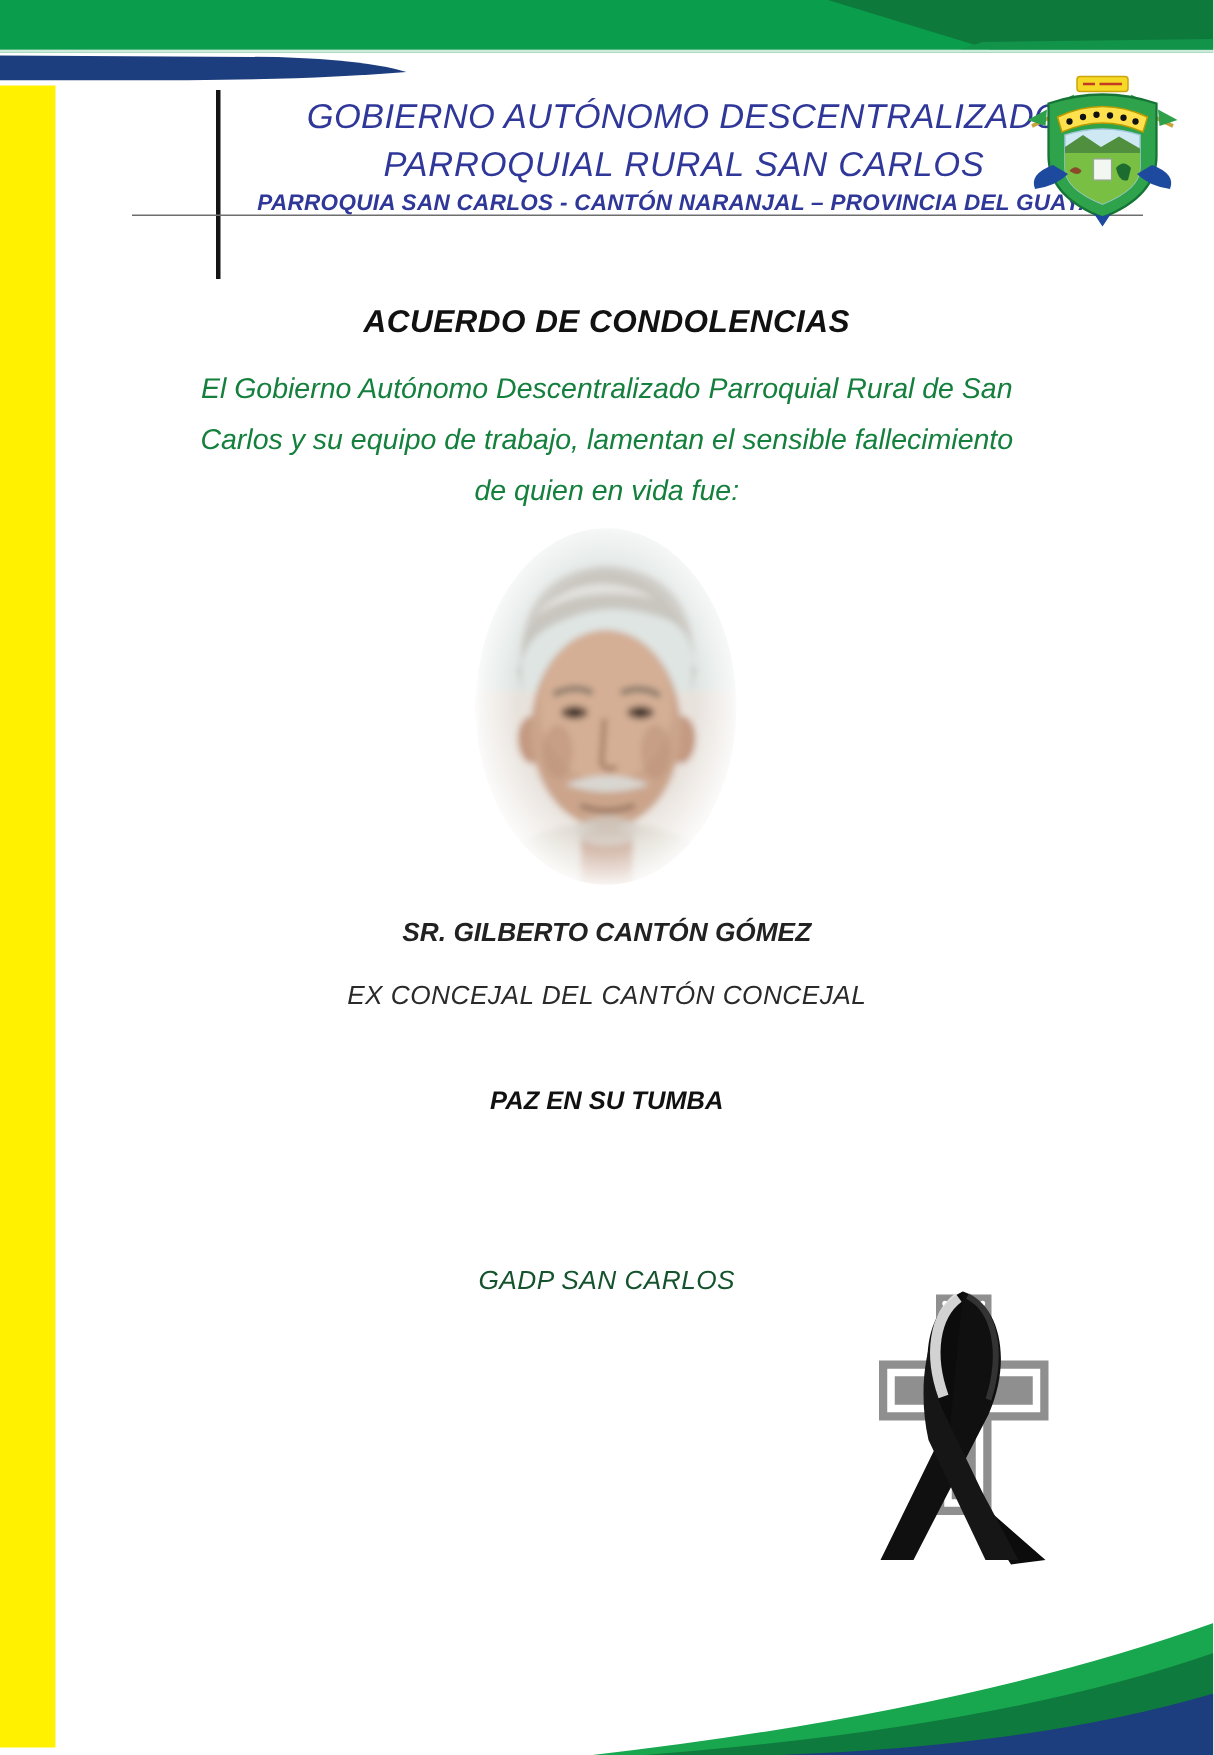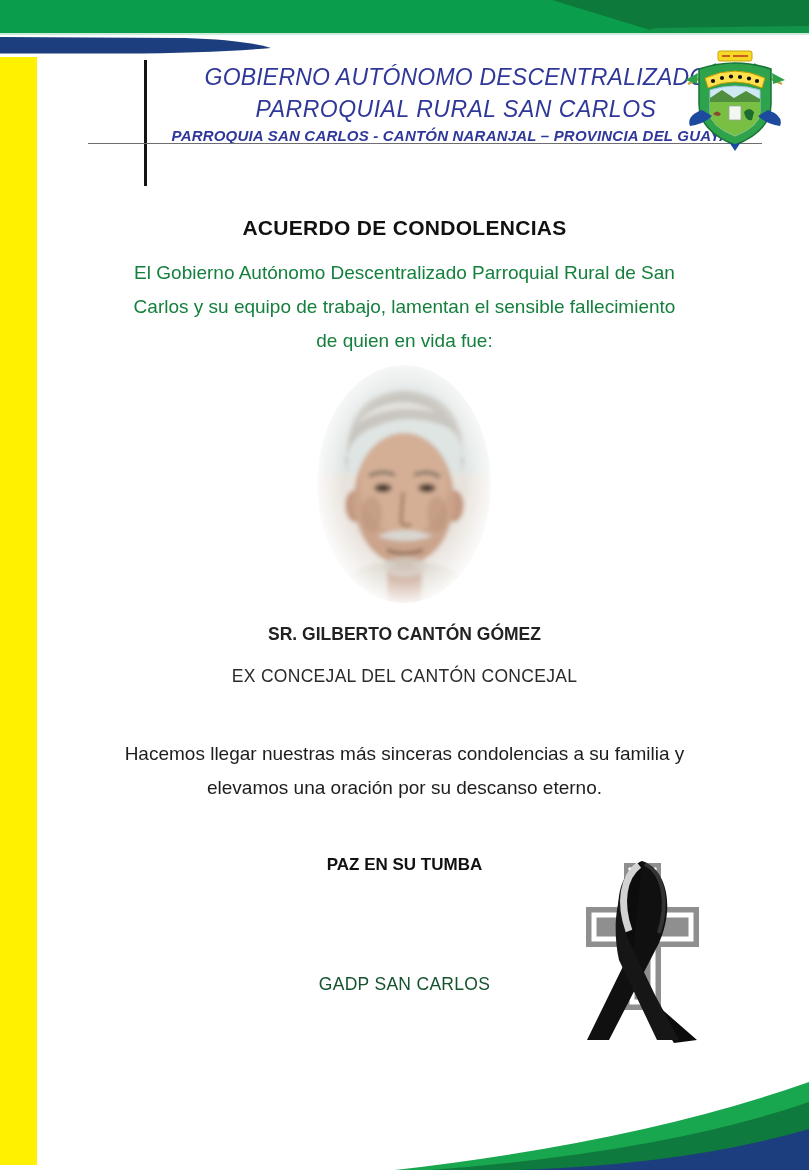--- a/index.html
+++ b/index.html
@@ -33,21 +33,21 @@
   }
   .header-line1{font-size:23px;margin:0 0 9px 0;letter-spacing:.2px;}
   .header-line2{font-size:23px;margin:0 0 7px 0;letter-spacing:.5px;}
   .header-line3{font-size:15px;font-weight:bold;margin:0;letter-spacing:.2px;}
   .header-rule{
     position:absolute;left:88px;top:143px;width:674px;height:1px;background:#6e6e6e;
   }
   .crest{position:absolute;left:682px;top:50px;width:106px;height:102px;}
   
   .content{
-    position:absolute;left:104px;top:208px;width:601px;text-align:center;
+    position:absolute;left:104px;top:195px;width:601px;text-align:center;font-style:italic;
   }
   .doc-title{font-size:21px;font-weight:bold;letter-spacing:.3px;margin:8px 0 0 0;color:#111;}
   .intro{margin-top:16px;font-size:19px;line-height:34px;color:#15803d;}
   .photo-wrap{margin:6px auto 0 auto;width:175px;height:240px;}
   .deceased-name{margin-top:20px;font-size:17.5px;font-weight:bold;color:#222;}
   .deceased-role{margin-top:21px;font-size:17.5px;color:#2a2a2a;letter-spacing:.3px;}
   .condolence{margin-top:50px;font-size:19px;line-height:34px;color:#1d1d1d;}
   .farewell{margin-top:50px;font-size:17px;font-weight:bold;color:#111;}
   .dateline{margin-top:18px;font-size:19px;color:#1d1d1d;}
   .org{margin-top:99px;font-size:17.5px;color:#14532d;letter-spacing:.3px;}
@@ -184,24 +184,20 @@
           <ellipse cx="55" cy="150" rx="10" ry="18" fill="#b9927a" opacity=".55"></ellipse>
           <ellipse cx="120" cy="150" rx="10" ry="18" fill="#b9927a" opacity=".55"></ellipse>
         </g>
         <rect x="0" y="0" width="175" height="240" fill="url(#vign)"></rect>
       </svg>
     </div>
 
     <div class="deceased-name">SR. GILBERTO CANTÓN GÓMEZ</div>
     <div class="deceased-role">EX CONCEJAL DEL CANTÓN CONCEJAL</div>
 
-    <div class="condolence">
-      <div>Hacemos llegar nuestras más sinceras condolencias a su familia y</div>
-      <div>elevamos una oración por su descanso eterno.</div>
-    </div>
 
     <div class="farewell">PAZ EN SU TUMBA</div>
 
     <div class="org">GADP SAN CARLOS</div>
   </div>
 
   <svg class="ribbon" viewBox="0 0 127 197">
 
     <g>
       <path d="M45,8 L82,8 L82,52 L120,52 L120,92 L82,92 L82,155 L45,155 L45,92 L7,92 L7,52 L45,52 Z" fill="#8f8f8f"></path>

